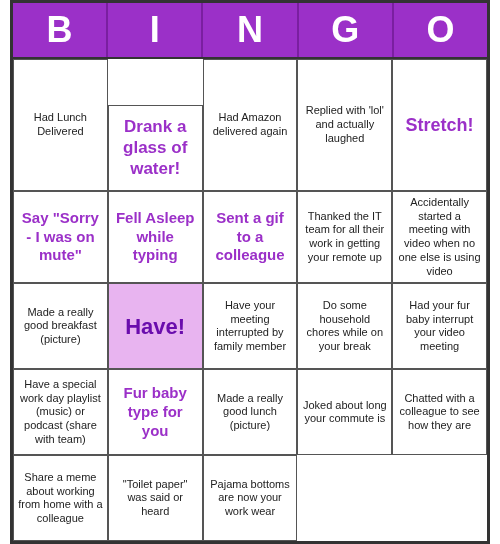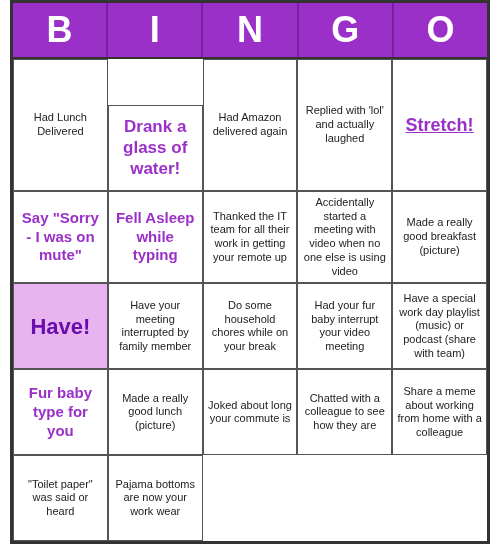--- a/index.html
+++ b/index.html
@@ -47,21 +47,20 @@
       padding: 4px;
       font-size: 11px;
       color: #222;
       background: #fff;
       line-height: 1.25;
     }
     .bingo-cell.large-text {
       font-size: 18px;
       font-weight: bold;
       color: #9b30c8;
-      text-decoration: underline;
     }
     .bingo-cell.medium-text {
       font-size: 15px;
       font-weight: bold;
       color: #9b30c8;
     }
     .bingo-cell.free {
       font-size: 22px;
       font-weight: bold;
       background: #e8b4f0;
@@ -86,20 +85,21 @@
       <div class="bingo-header-cell">O</div>
     </div>
   <div class="bingo-grid">
   <div class="bingo-cell">Had Lunch Delivered</div>
       <div class="bingo-cell drank">Drank a glass of water!</div>
       <div class="bingo-cell">Had Amazon delivered again</div>
       <div class="bingo-cell">Replied with 'lol' and actually laughed</div>
       <div class="bingo-cell large-text">Stretch!</div>
       <div class="bingo-cell medium-text">Say "Sorry - I was on mute"</div>
       <div class="bingo-cell medium-text">Fell Asleep while typing</div>
+      <div class="bingo-cell medium-text">Sent a gif to a colleague</div>
       <div class="bingo-cell">Thanked the IT team for all their work in getting your remote up</div>
       <div class="bingo-cell">Accidentally started a meeting with video when no one else is using video</div>
       <div class="bingo-cell">Made a really good breakfast (picture)</div>
       <div class="bingo-cell free">Have!</div>
       <div class="bingo-cell">Have your meeting interrupted by family member</div>
       <div class="bingo-cell">Do some household chores while on your break</div>
       <div class="bingo-cell">Had your fur baby interrupt your video meeting</div>
       <div class="bingo-cell">Have a special work day playlist (music) or podcast (share with team)</div>
       <div class="bingo-cell medium-text">Fur baby type for you</div>
       <div class="bingo-cell">Made a really good lunch (picture)</div>

